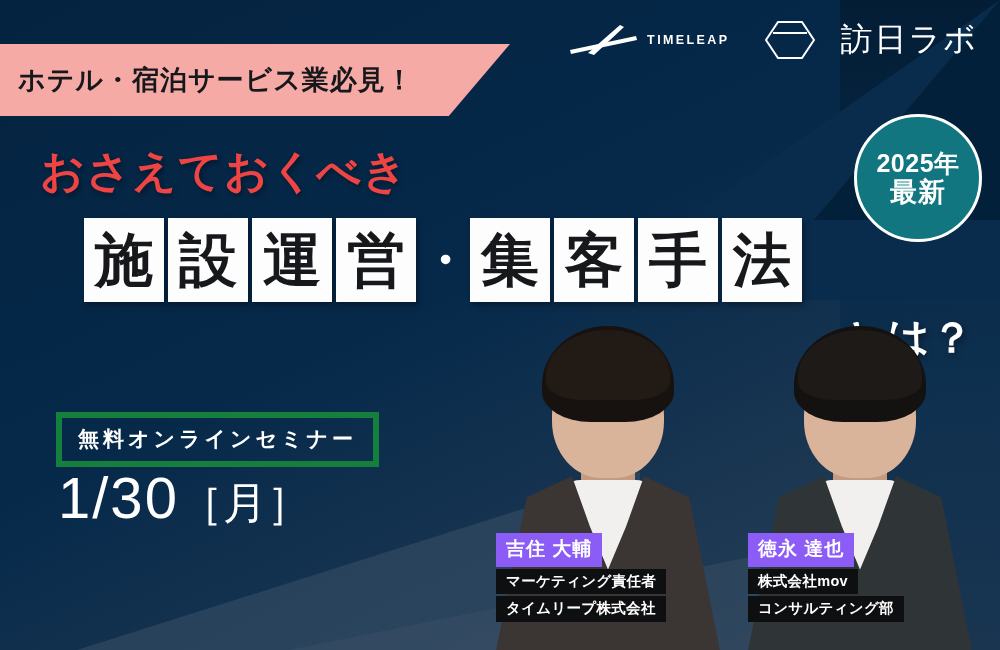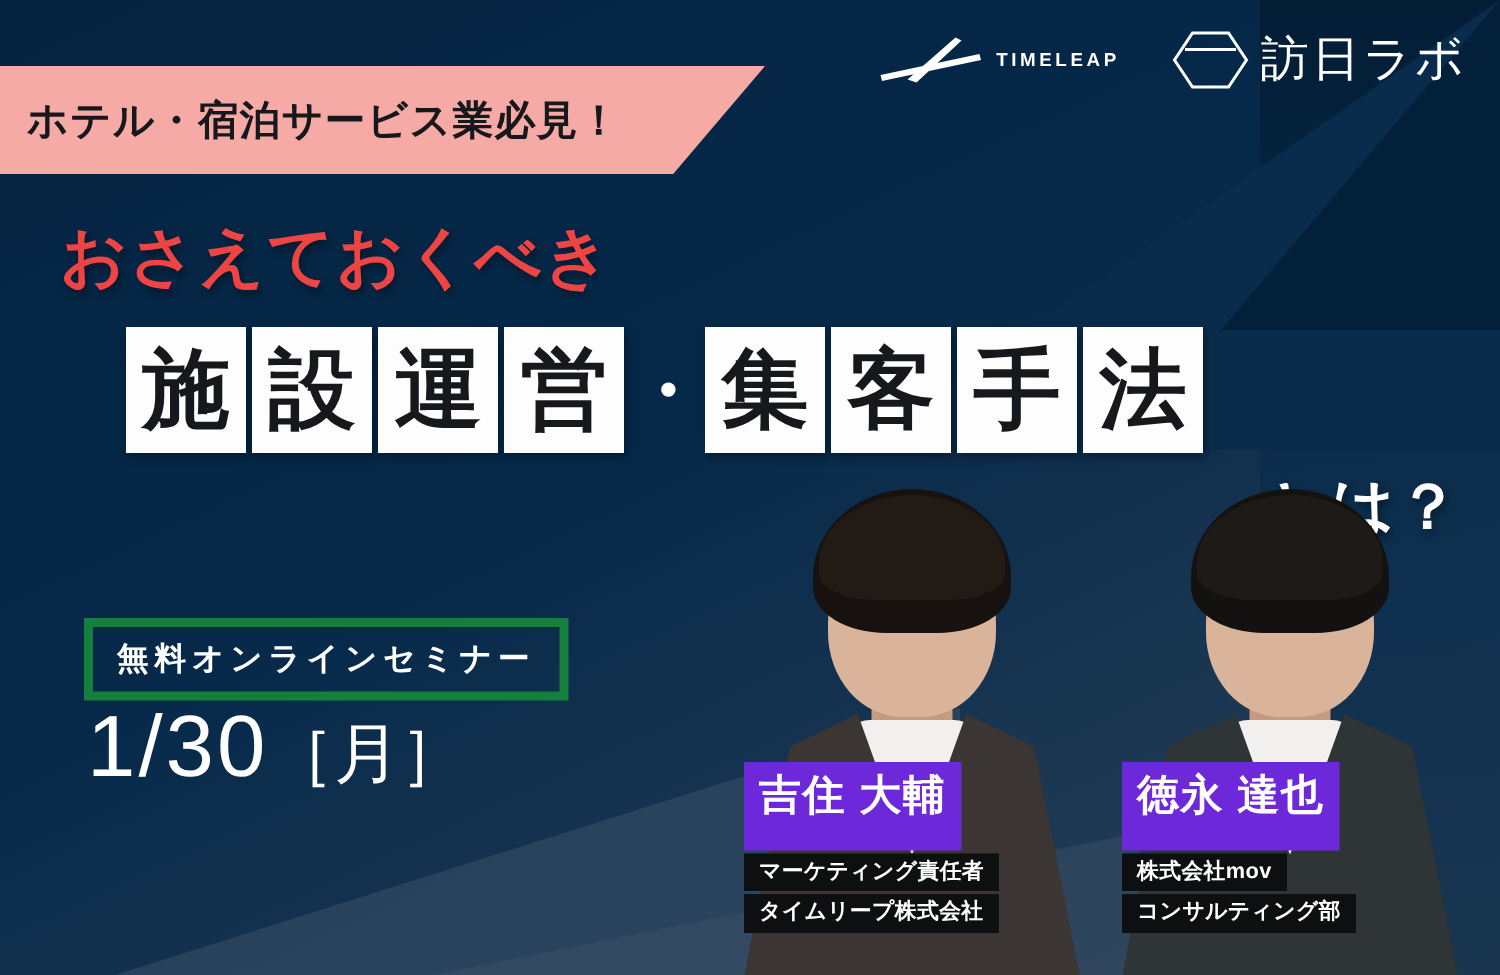--- a/index.html
+++ b/index.html
@@ -98,21 +98,21 @@
   .logo-timeleap .mark { display: block; }
   .logo-timeleap .wordmark {
     font-size: 12.5px;
     font-weight: 700;
     letter-spacing: 2.4px;
     color: #ffffff;
   }
   .logo-houlab {
     display: flex;
     align-items: center;
-    gap: 8px;
+    gap: 25px;
   }
   .logo-houlab .lab-text {
     font-size: 32px;
     font-weight: 300;
     color: #ffffff;
     letter-spacing: 2px;
     white-space: nowrap;
   }
 
   
@@ -293,25 +293,25 @@
   .speaker-2 .p-hair-2 { background: #1d1a17; }
 
   .nameplate {
     position: absolute;
     left: 8px;
     bottom: 28px;
     z-index: 4;
   }
   .name-main {
     display: inline-block;
-    background: #6d28d9;
-    color: #ffffff;
-    font-size: 28px;
-    font-weight: 700;
-    padding: 3px 10px 18px;
+    background: #8b5cf6;
+    color: #ffffff;
+    font-size: 19px;
+    font-weight: 700;
+    padding: 3px 10px 5px;
     letter-spacing: 1px;
     white-space: nowrap;
   }
   .name-sub {
     display: block;
     background: #0d0f11;
     color: #ffffff;
     font-size: 14.5px;
     font-weight: 700;
     padding: 3px 10px;
@@ -367,20 +367,24 @@
     <div class="tile">営</div>
     <div class="tile-sep">・</div>
     <div class="tile">集</div>
     <div class="tile">客</div>
     <div class="tile">手</div>
     <div class="tile">法</div>
   </div>
 
   <div class="toha">とは？</div>
 
+  <div class="badge">
+    <span class="badge-line1">2025年</span>
+    <span class="badge-line2">最新</span>
+  </div>
 
   <div class="seminar-tag">無料オンラインセミナー</div>
 
   <div class="date-line">
     <span>1/30</span><span class="date-day">［月］</span>
   </div>
 
 
   <div class="speaker speaker-1">
     <div class="portrait">

